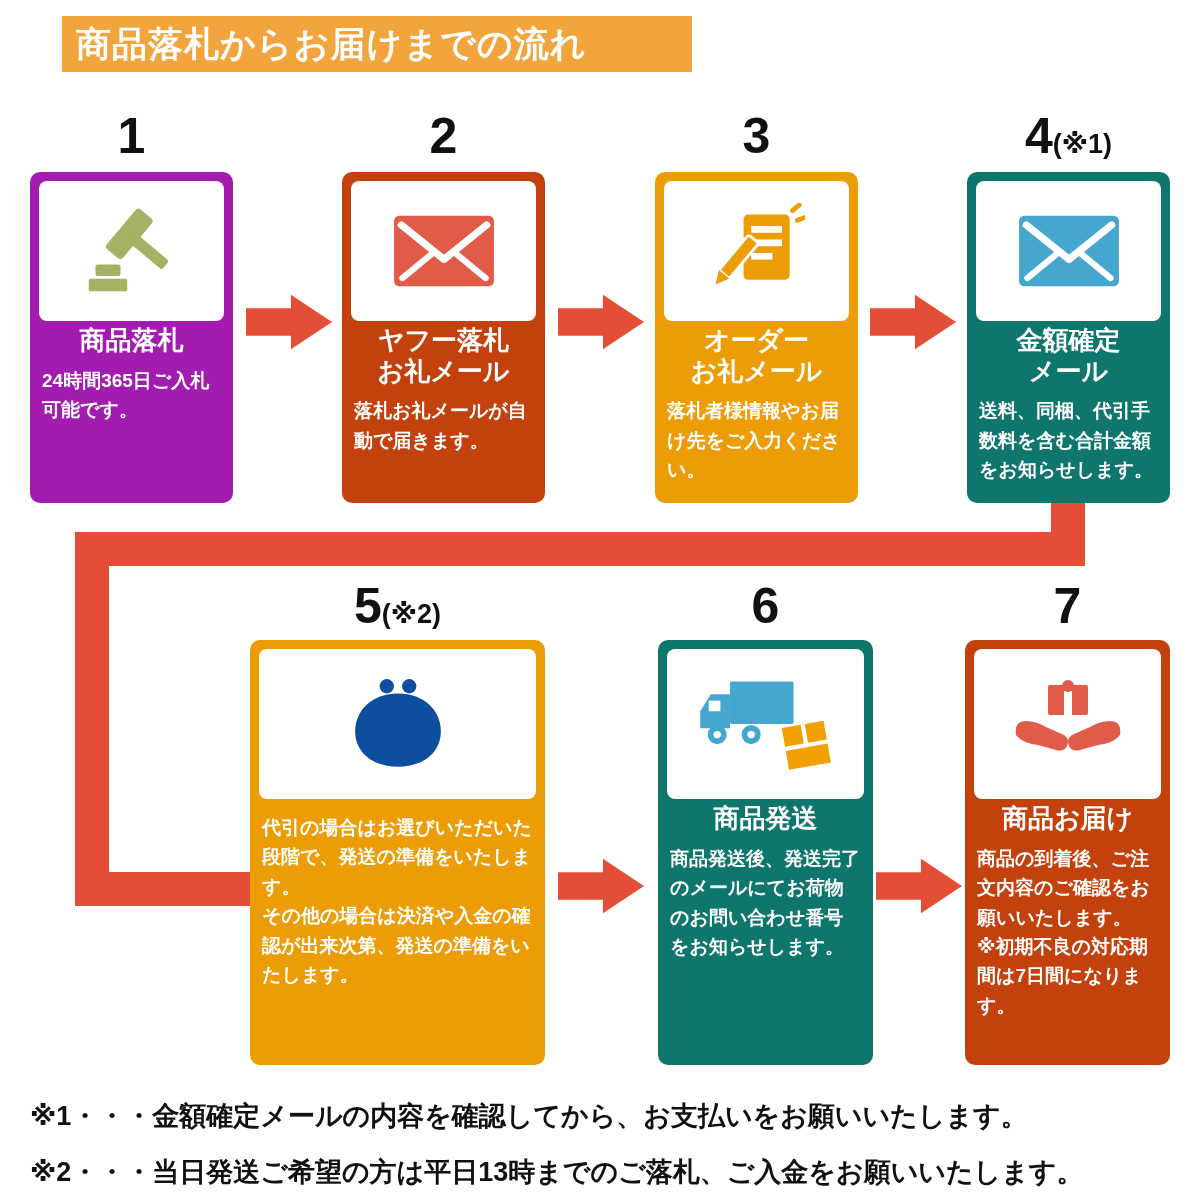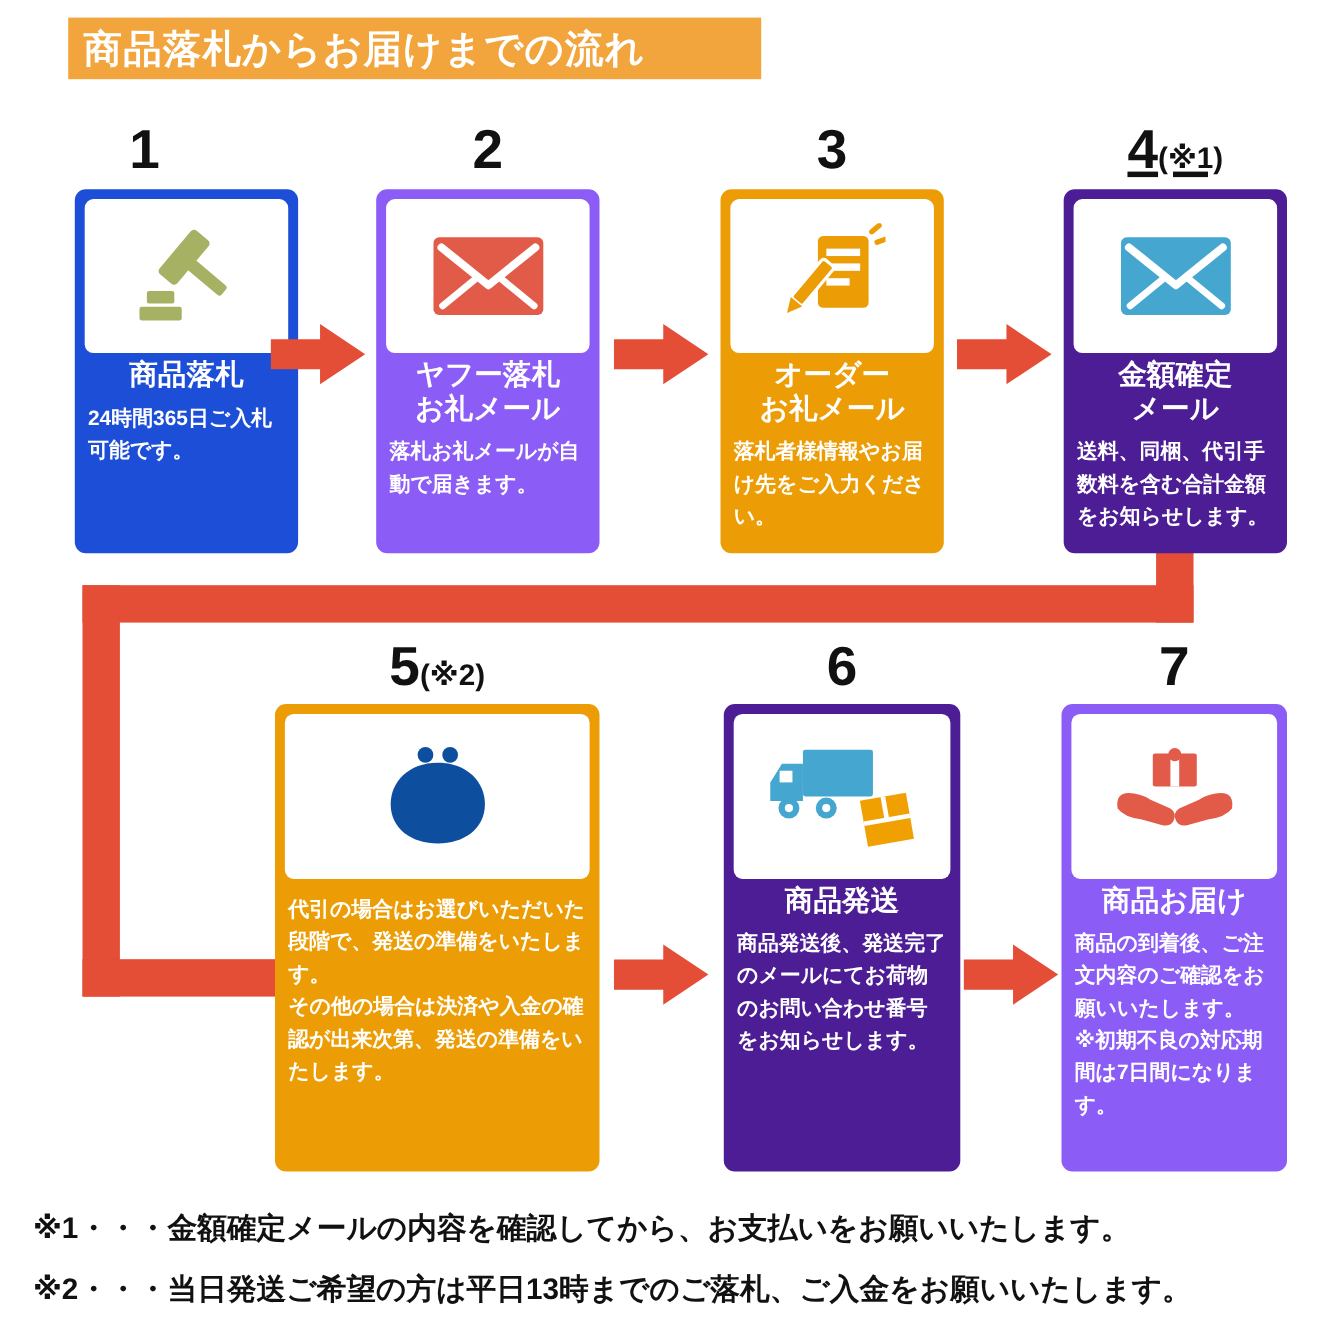--- a/index.html
+++ b/index.html
@@ -12,32 +12,32 @@
     position:absolute;left:30px;top:16px;width:630px;height:56px;
     background:#F2A53C;display:flex;align-items:center;margin-left:32px;
   }
   .banner span{color:#fff;font-size:35px;font-weight:800;padding-left:14px;letter-spacing:1px;}
 
   
   .num{position:absolute;top:106px;height:60px;text-align:center;color:#111;
        font-size:50px;font-weight:800;line-height:60px;}
   .num .num-note{font-size:27px;font-weight:800;}
   .n1{left:30px;width:203px;} .n2{left:342px;width:203px;}
-  .n3{left:655px;width:203px;} .n4{left:967px;width:203px;text-decoration:underline;}
+  .n3{left:655px;width:203px;} .n4{left:967px;width:203px;}
   .num.bottom{top:576px;}
   .n5{left:250px;width:295px;} .n6{left:658px;width:215px;} .n7{left:965px;width:205px;}
 
   
   .card{position:absolute;border-radius:10px;}
   .card.top{top:172px;height:331px;width:203px;}
   .card.bottom{top:640px;height:425px;}
   .c1{left:30px;}  .c2{left:342px;} .c3{left:655px;} .c4{left:967px;}
   .c5{left:250px;width:295px;} .c6{left:658px;width:215px;} .c7{left:965px;width:205px;}
-  .bg-olive{background:#1d4ed8;margin-left:38px;}  .bg-red{background:#8b5cf6;}
-  .bg-orange{background:#EC9D05;} .bg-blue{background:#4c1d95;}
+  .bg-olive{background:#a21caf;}  .bg-red{background:#c2410c;}
+  .bg-orange{background:#EC9D05;} .bg-blue{background:#0f766e;}
 
   .icon-box{margin:9px 9px 4px 9px;background:#fff;border-radius:8px;height:140px;
             display:flex;align-items:center;justify-content:center;}
   .card.bottom .icon-box{height:150px;}
   .ic-olive{color:#A6B163;} .ic-red{color:#E25B49;} .ic-orange{color:#EC9D05;} .ic-blue{color:#45A7CF;}
 
   .step-label{margin-top:2px;text-align:center;color:#fff;font-weight:800;
               font-size:26px;line-height:1.18;white-space:pre-line;}
   .step-desc{padding:10px 12px;color:#fff;font-weight:700;font-size:19px;
              line-height:1.55;white-space:pre-line;text-align:left;}

